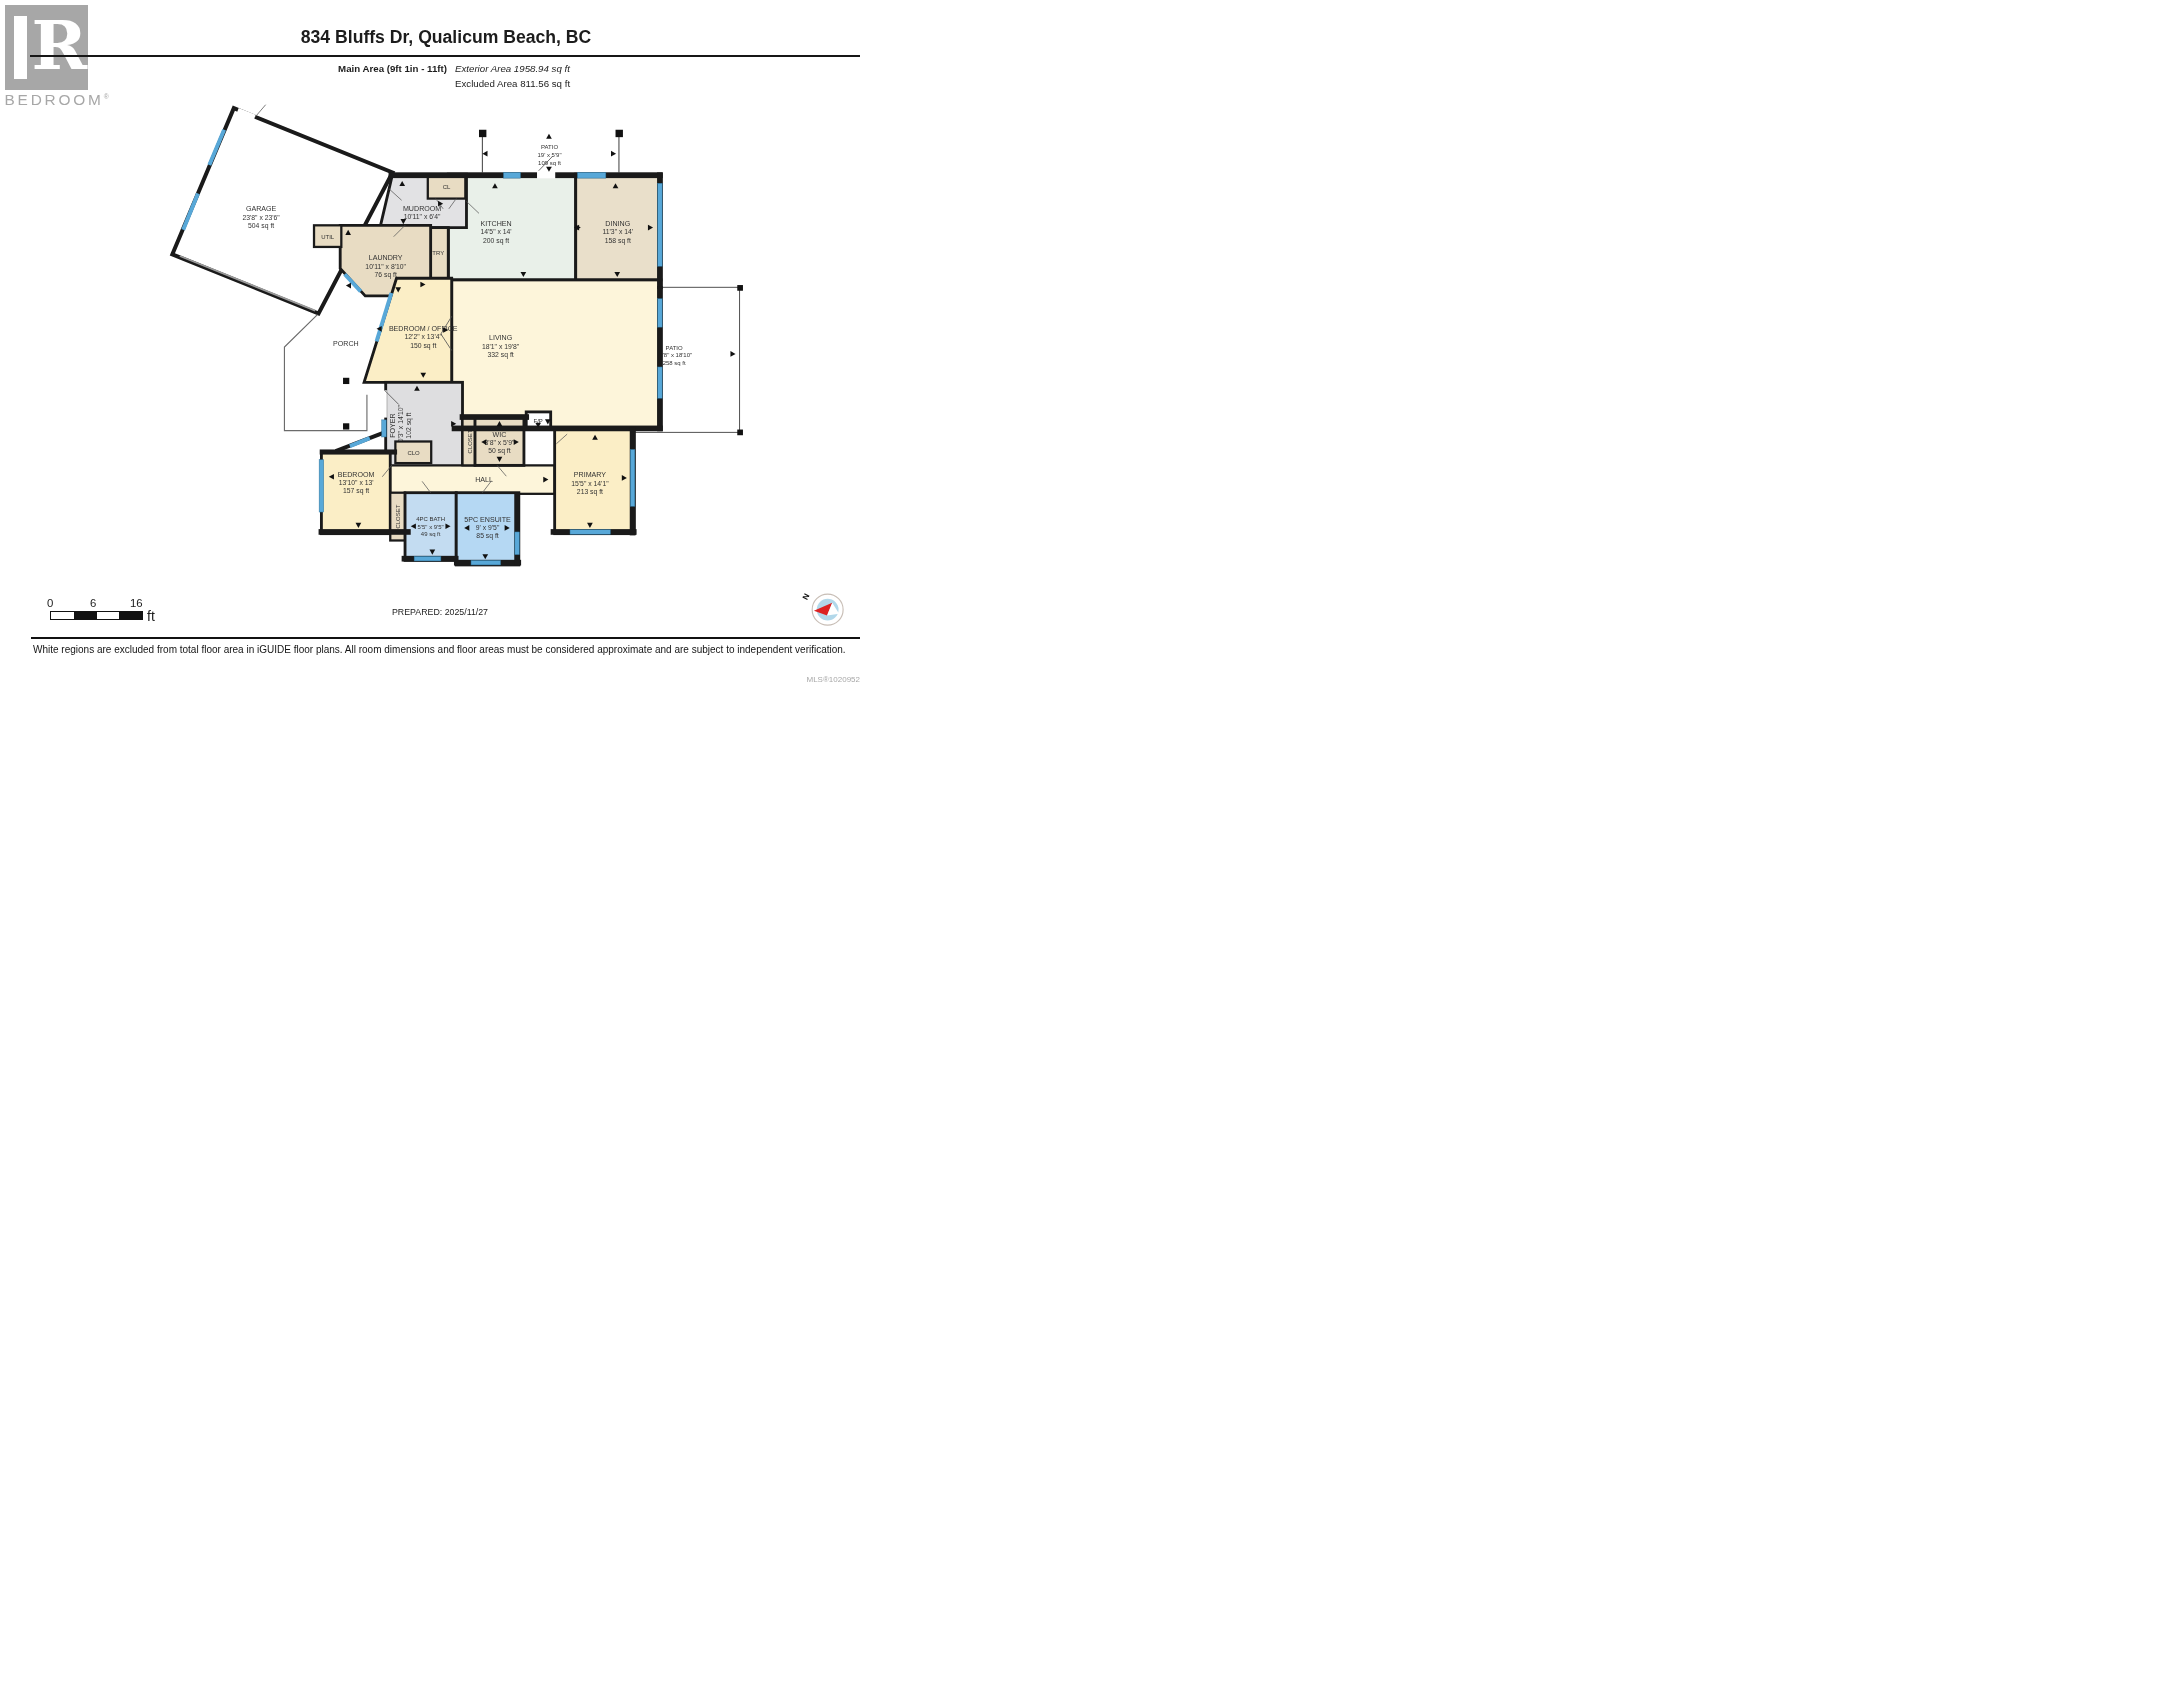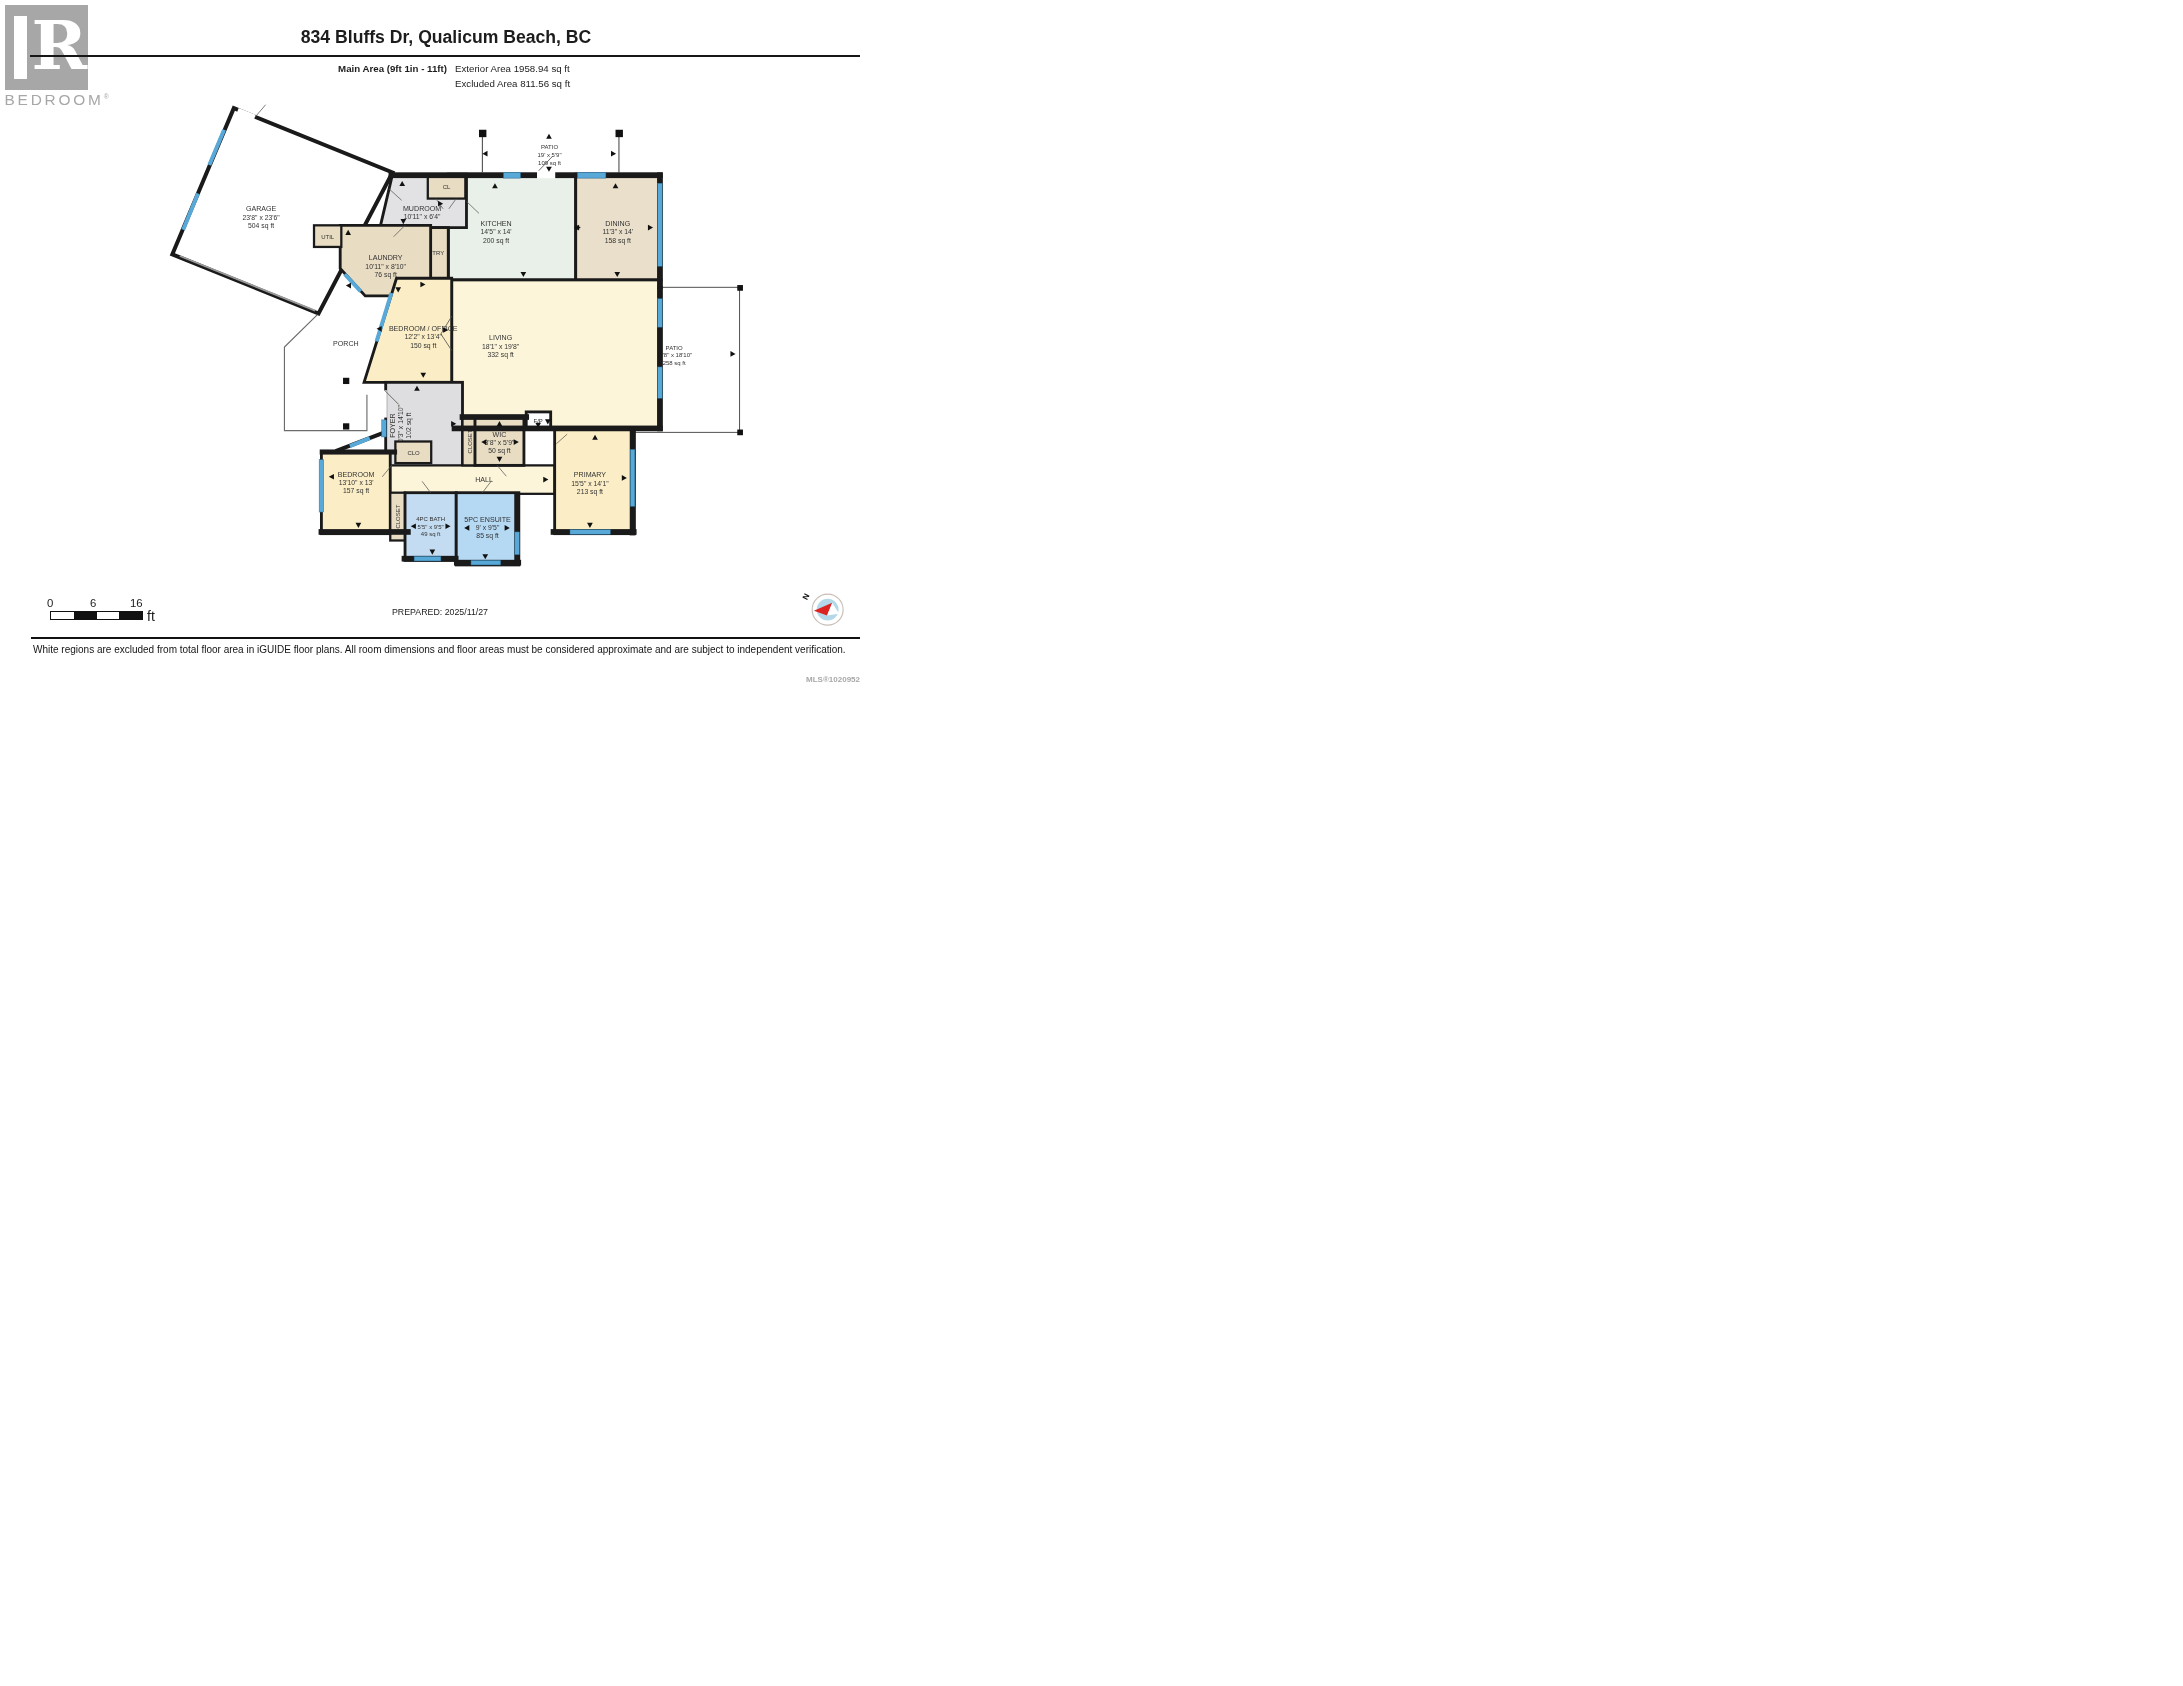--- a/index.html
+++ b/index.html
@@ -10,39 +10,39 @@
   .logo-bar{position:absolute;left:9px;top:11.4px;width:13.6px;height:63px;background:#ffffff;}
   .logo-r{position:absolute;left:27px;top:1.1px;font-family:"DejaVu Serif",serif;font-weight:700;
           font-size:67px;line-height:80px;color:#ffffff;}
   .brand-text{position:absolute;left:4.5px;top:91px;font-size:15.4px;letter-spacing:2.8px;color:#a7a7a7;}
   .brand-text sup{font-size:6.8px;letter-spacing:0;}
   .title-rule{position:absolute;left:30px;top:55px;width:830px;height:2.3px;background:#161616;}
   .page-title{position:absolute;left:50%;top:27px;transform:translateX(-50%);
               font-size:17.6px;font-weight:700;white-space:nowrap;}
   .floor-label{position:absolute;left:273px;top:63px;width:174px;text-align:right;
                font-size:9.7px;font-weight:700;white-space:nowrap;}
-  .area-line1{position:absolute;left:455px;top:63px;font-size:9.7px;white-space:nowrap;}
+  .area-line1{position:absolute;left:455px;top:63px;font-size:9.7px;white-space:nowrap;font-style:italic;}
   .area-line2{position:absolute;left:455px;top:78px;font-size:9.7px;white-space:nowrap;}
   
   .plan-svg{position:absolute;left:0;top:0;width:892px;height:689px;}
   .room-name{font-size:12.5px;fill:#333;}
   .room-dim{font-size:12px;fill:#333;}
   .room-small{font-size:10.5px;fill:#333;}
   text{font-family:"Liberation Sans",sans-serif;}
   
   .scale-num{position:absolute;top:597px;font-size:11.4px;}
   .scale-bar{position:absolute;left:50px;top:611px;width:91px;height:6.8px;border:0.6px solid #111;
              display:flex;}
   .scale-bar div{height:100%;}
   .scale-ft{position:absolute;left:147px;top:608px;font-size:14px;}
   .prepared{position:absolute;left:392px;top:607px;font-size:8.8px;font-weight:400;}
   .compass{position:absolute;left:799px;top:581px;}
   .bottom-rule{position:absolute;left:31px;top:637px;width:829px;height:1.7px;background:#111;}
   .disclaimer{position:absolute;left:33px;top:644px;width:830px;font-size:10px;color:#141414;}
-  .mls{position:absolute;left:756px;top:675px;width:104px;text-align:right;font-size:8px;color:#a8a8a8;font-weight:bold;}
+  .mls{position:absolute;left:756px;top:675px;width:104px;text-align:right;font-size:8px;color:#a8a8a8;}
 </style>
 </head>
 <body>
 
 <div class="page">
 
   <div class="logo-box">
     <div class="logo-bar"></div>
     <div class="logo-r">R</div>
   </div>

